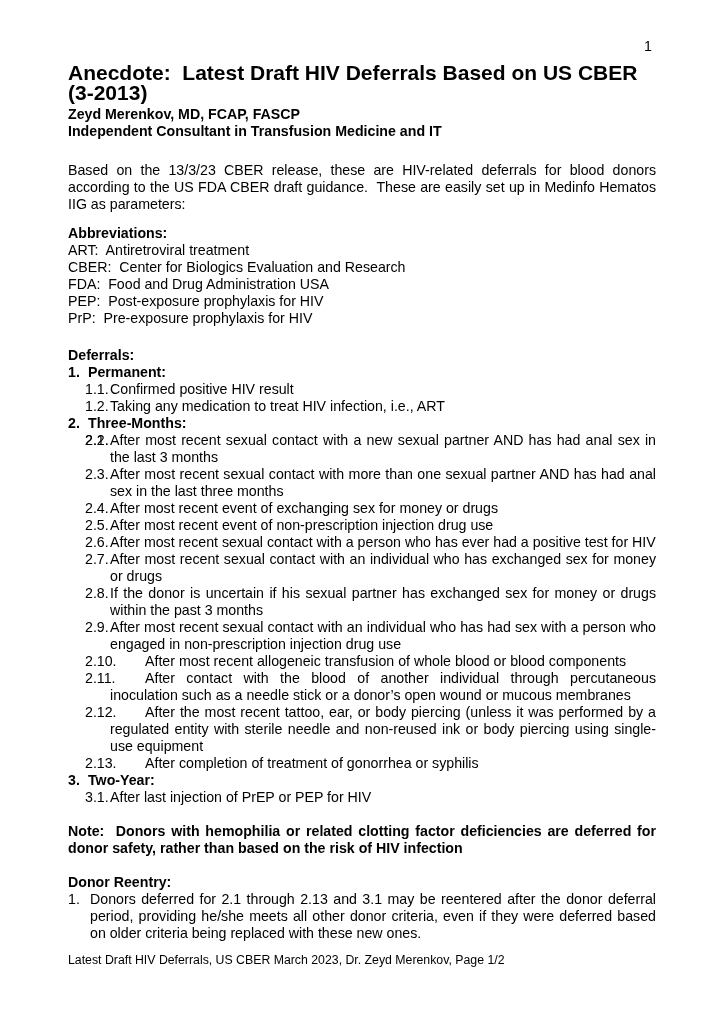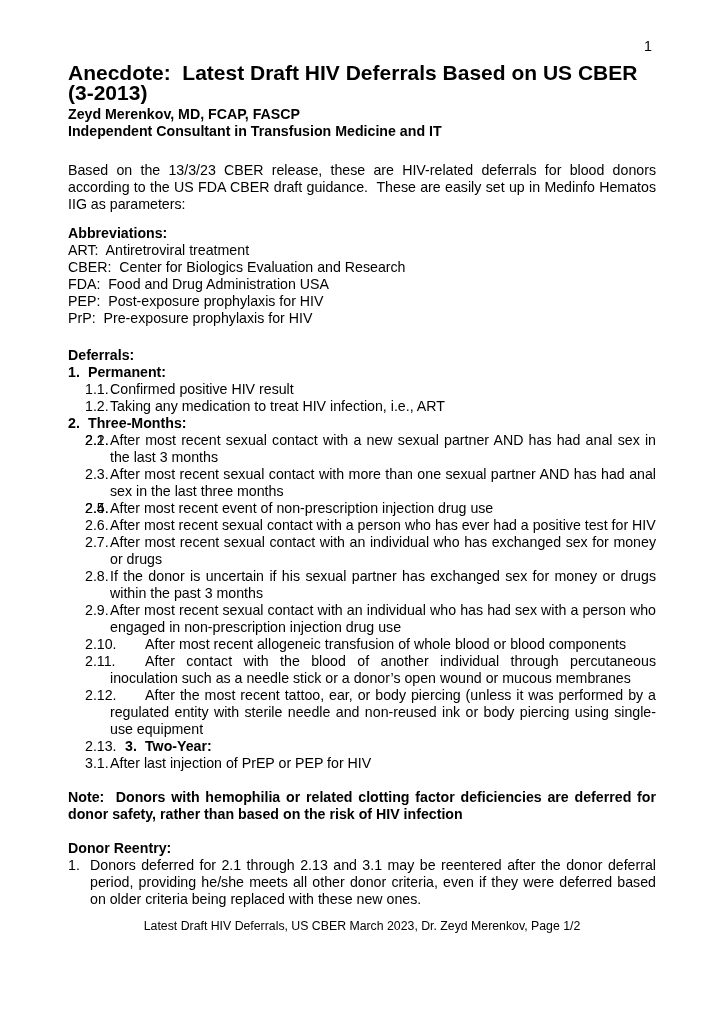--- a/index.html
+++ b/index.html
@@ -25,21 +25,21 @@
   .top { padding-left:20px; font-weight:bold; }
   .top .tnum { float:left; width:20px; margin-left:-20px; }
   
   .sub { margin-left:17px; padding-left:25px; }
   .sub .snum { float:left; width:25px; margin-left:-25px; }
   .sub.wide .snum { width:60px; margin-left:-25px; }
   .note { font-weight:bold; margin-top:17px; }
   
   .ritem { padding-left:22px; }
   .ritem .rnum { float:left; width:22px; margin-left:-22px; }
-  .footer { margin-top:10px; text-align:center; font-size:12.3px; }
+  .footer { margin-top:10px; font-size:12.3px; }
 </style>
 </head>
 <body>
 
 <div class="page">
   <div class="content">
 
     <div class="pagenum">1</div>
 
     <div class="title">Anecdote:&nbsp; Latest Draft HIV Deferrals Based on US CBER (3-2013)</div>
@@ -62,30 +62,30 @@
     </div>
     <p class="sub"><span class="snum">1.1.</span><span>Confirmed positive HIV result</span></p>
     <p class="sub"><span class="snum">1.2.</span><span>Taking any medication to treat HIV infection, i.e., ART</span></p>
 
     <div class="top">
       <span class="tnum">2.</span><span>Three-Months:</span>
     </div>
     <p class="sub"><span class="snum">2.1.</span></p>
     <p class="sub"><span class="snum">2.2.</span><span>After most recent sexual contact with a new sexual partner AND has had anal sex in the last 3 months</span></p>
     <p class="sub"><span class="snum">2.3.</span><span>After most recent sexual contact with more than one sexual partner AND has had anal sex in the last three months</span></p>
-    <p class="sub"><span class="snum">2.4.</span></p>
+    <p class="sub"><span class="snum">2.4.</span><span>After most recent event of exchanging sex for money or drugs</span></p>
     <p class="sub"><span class="snum">2.5.</span><span>After most recent event of non-prescription injection drug use</span></p>
     <p class="sub"><span class="snum">2.6.</span><span>After most recent sexual contact with a person who has ever had a positive test for HIV</span></p>
     <p class="sub"><span class="snum">2.7.</span><span>After most recent sexual contact with an individual who has exchanged sex for money or drugs</span></p>
     <p class="sub"><span class="snum">2.8.</span><span>If the donor is uncertain if his sexual partner has exchanged sex for money or drugs within the past 3 months</span></p>
     <p class="sub"><span class="snum">2.9.</span><span>After most recent sexual contact with an individual who has had sex with a person who engaged in non-prescription injection drug use</span></p>
     <p class="sub wide"><span class="snum">2.10.</span><span>After most recent allogeneic transfusion of whole blood or blood components</span></p>
     <p class="sub wide"><span class="snum">2.11.</span><span>After contact with the blood of another individual through percutaneous inoculation such as a needle stick or a donor’s open wound or mucous membranes</span></p>
     <p class="sub wide"><span class="snum">2.12.</span><span>After the most recent tattoo, ear, or body piercing (unless it was performed by a regulated entity with sterile needle and non-reused ink or body piercing using single-use equipment</span></p>
-    <p class="sub wide"><span class="snum">2.13.</span></p>
+    <p class="sub wide"><span class="snum">2.13.</span><span>After completion of treatment of gonorrhea or syphilis</span></p>
 
     <div class="top">
       <span class="tnum">3.</span><span>Two-Year:</span>
     </div>
     <p class="sub"><span class="snum">3.1.</span><span>After last injection of PrEP or PEP for HIV</span></p>
 
     <p class="note">Note:&nbsp; Donors with hemophilia or related clotting factor deficiencies are deferred for donor safety, rather than based on the risk of HIV infection</p>
 
     <div class="h h-reentry">Donor Reentry:</div>
     <p class="ritem"><span class="rnum">1.</span><span>Donors deferred for 2.1 through 2.13 and 3.1 may be reentered after the donor deferral period, providing he/she meets all other donor criteria, even if they were deferred based on older criteria being replaced with these new ones.</span></p>

